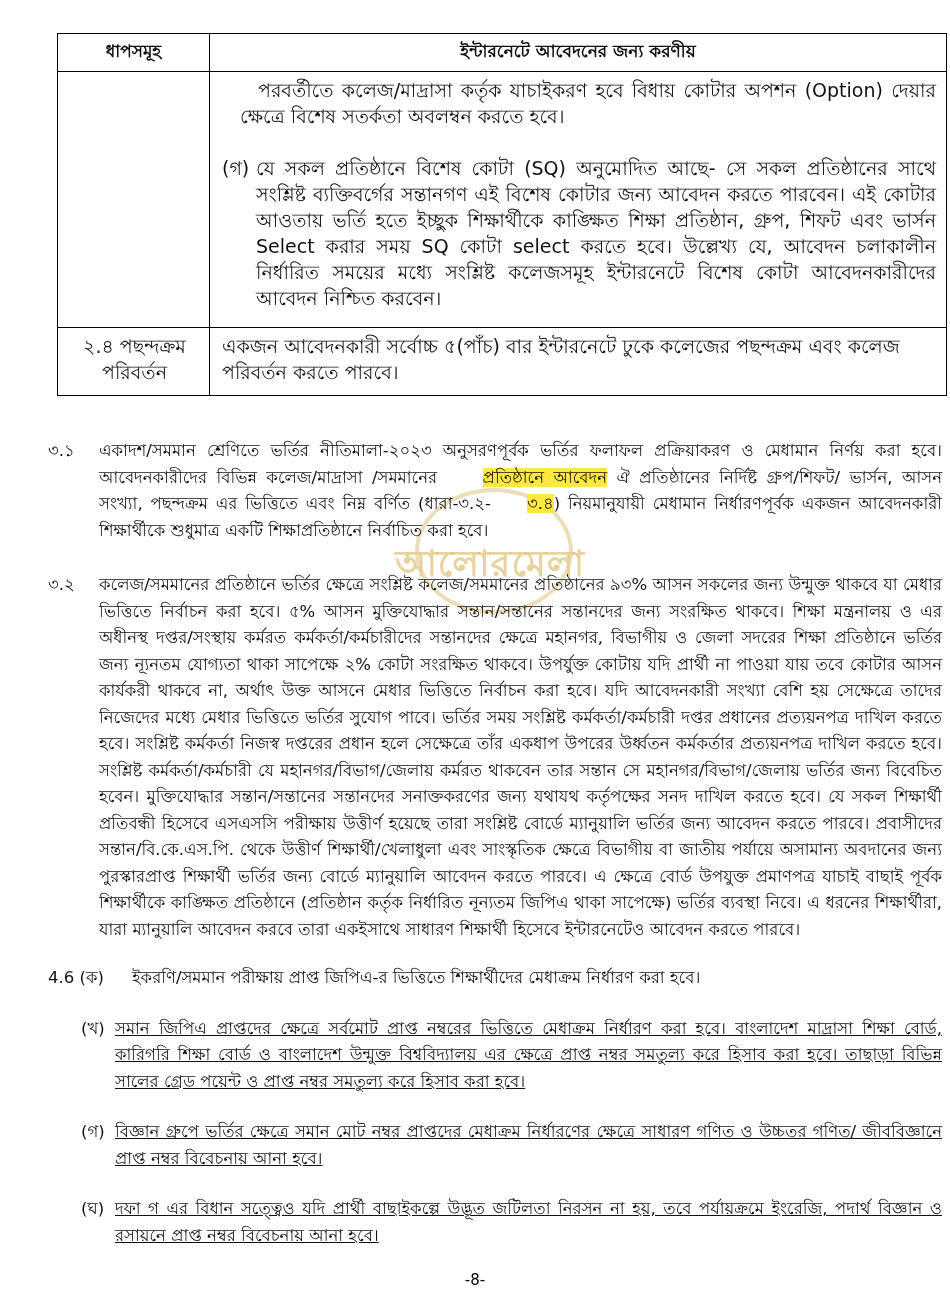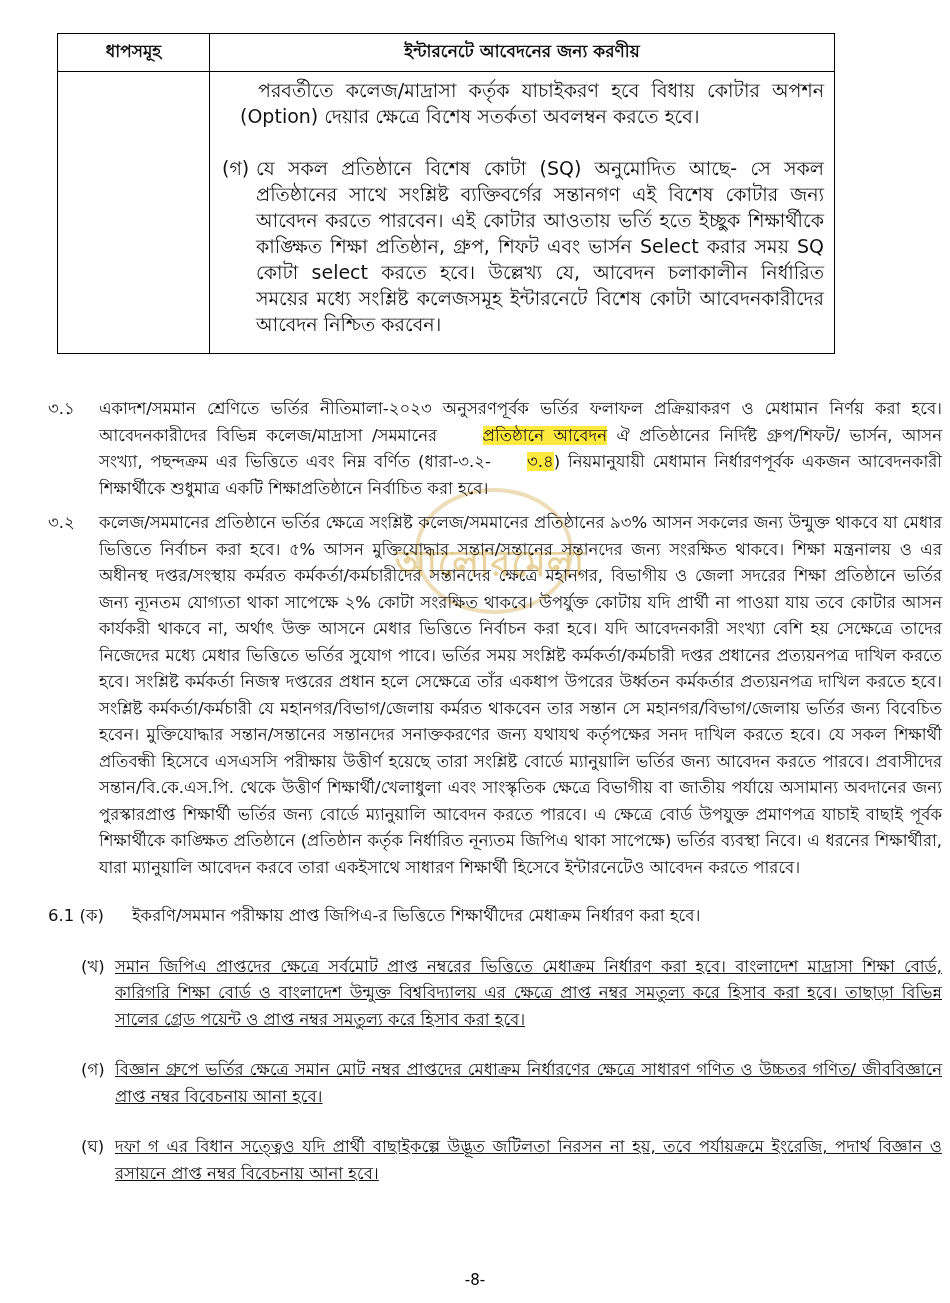--- a/index.html
+++ b/index.html
@@ -22,21 +22,21 @@
     position:absolute;left:0;top:58px;width:200px;text-align:center;
     font-size:36px;font-weight:bold;
     color:rgba(219,186,104,0.65);
     text-shadow:0 0 1px rgba(255,255,255,0.8);
     letter-spacing:1px;
   }
   .content{position:relative;z-index:1;}
   
   table.steps{
     border-collapse:collapse;
-    width:778px;
+    width:890px;
     margin:33px 0 0 57px;
     table-layout:fixed;
   }
   table.steps,table.steps th,table.steps td{border:1.6px solid #000;}
   table.steps th{
     font-size:17px;font-weight:bold;text-align:center;
     padding:4px 4px 5px 4px;
   }
   col.c1{width:152px;}
   table.steps td{
@@ -57,21 +57,21 @@
   }
   .sec-heading .sec-title{text-decoration:underline;text-underline-offset:4px;}
   .block{
     display:flex;
     margin:0 8px 0 48px;
     font-size:16.5px;line-height:26.5px;gap:18px;
   }
   .block .num{flex:0 0 33px;}
   .block .body{flex:1;text-align:justify;}
   .b31{margin-top:42px;}
-  .b32{margin-top:8px;}
+  .b32{margin-top:28px;}
   .b33{margin-top:22px;}
   .sub-items{margin:0 8px 0 81px;}
   .sub-item{
     display:flex;
     margin-top:24px;
     font-size:16.5px;line-height:26.5px;
   }
   .sub-item .lbl{flex:0 0 34px;}
   .sub-item .txt{flex:1;text-align:justify;text-decoration:underline;}
   .hl{background:#ffe93e;margin-left:36px;}
@@ -106,38 +106,42 @@
       <tr>
         <td class="step-cell"></td>
         <td>
           <p class="cell-para1">পরবর্তীতে কলেজ/মাদ্রাসা  কর্তৃক যাচাইকরণ হবে বিধায় কোটার অপশন (Option) দেয়ার ক্ষেত্রে বিশেষ সতর্কতা অবলম্বন করতে হবে।</p>
           <div class="cell-para2">
             <div class="lbl">(গ)</div>
             <div class="txt">যে সকল প্রতিষ্ঠানে বিশেষ কোটা (SQ) অনুমোদিত আছে- সে সকল প্রতিষ্ঠানের সাথে সংশ্লিষ্ট ব্যক্তিবর্গের সন্তানগণ এই বিশেষ কোটার জন্য আবেদন করতে পারবেন। এই কোটার আওতায় ভর্তি হতে ইচ্ছুক শিক্ষার্থীকে কাঙ্ক্ষিত শিক্ষা প্রতিষ্ঠান, গ্রুপ, শিফট এবং ভার্সন Select করার সময় SQ কোটা select করতে হবে। উল্লেখ্য যে, আবেদন চলাকালীন নির্ধারিত সময়ের মধ্যে সংশ্লিষ্ট কলেজসমূহ ইন্টারনেটে বিশেষ কোটা আবেদনকারীদের আবেদন নিশ্চিত করবেন।</div>
           </div>
         </td>
       </tr>
+      <tr>
+        <td class="step-cell">২.৪ পছন্দক্রম পরিবর্তন</td>
+        <td class="row2-cell">একজন আবেদনকারী সর্বোচ্চ ৫(পাঁচ) বার ইন্টারনেটে ঢুকে কলেজের পছন্দক্রম এবং কলেজ পরিবর্তন করতে পারবে।</td>
+      </tr>
     </tbody>
       </table>
 
 
     <div class="block b31">
       <div class="num">৩.১</div>
       <div class="body">
         <span>একাদশ/সমমান শ্রেণিতে ভর্তির নীতিমালা-২০২৩ অনুসরণপূর্বক ভর্তির ফলাফল প্রক্রিয়াকরণ ও মেধামান নির্ণয় করা হবে। আবেদনকারীদের বিভিন্ন কলেজ/মাদ্রাসা /সমমানের </span><span class="hl">প্রতিষ্ঠানে আবেদন</span><span> ঐ প্রতিষ্ঠানের নির্দিষ্ট গ্রুপ/শিফট/ ভার্সন, আসন সংখ্যা, পছন্দক্রম এর ভিত্তিতে এবং নিম্ন বর্ণিত (ধারা-৩.২-</span><span class="hl">৩.৪</span><span>) নিয়মানুযায়ী মেধামান নির্ধারণপূর্বক একজন আবেদনকারী শিক্ষার্থীকে শুধুমাত্র একটি শিক্ষাপ্রতিষ্ঠানে নির্বাচিত করা হবে।</span>
       </div>
     </div>
 
     <div class="block b32">
       <div class="num">৩.২</div>
       <div class="body">কলেজ/সমমানের প্রতিষ্ঠানে ভর্তির ক্ষেত্রে সংশ্লিষ্ট কলেজ/সমমানের প্রতিষ্ঠানের ৯৩% আসন সকলের জন্য উন্মুক্ত থাকবে যা মেধার ভিত্তিতে নির্বাচন করা হবে। ৫% আসন মুক্তিযোদ্ধার সন্তান/সন্তানের সন্তানদের জন্য সংরক্ষিত থাকবে। শিক্ষা মন্ত্রনালয় ও এর অধীনস্থ দপ্তর/সংস্থায় কর্মরত কর্মকর্তা/কর্মচারীদের সন্তানদের ক্ষেত্রে মহানগর, বিভাগীয় ও জেলা সদরের শিক্ষা প্রতিষ্ঠানে ভর্তির জন্য ন্যূনতম যোগ্যতা থাকা সাপেক্ষে ২% কোটা সংরক্ষিত থাকবে। উপর্যুক্ত কোটায় যদি প্রার্থী না পাওয়া যায় তবে কোটার আসন কার্যকরী থাকবে না, অর্থাৎ উক্ত আসনে মেধার ভিত্তিতে নির্বাচন করা হবে। যদি আবেদনকারী সংখ্যা বেশি হয় সেক্ষেত্রে তাদের নিজেদের মধ্যে মেধার ভিত্তিতে ভর্তির সুযোগ পাবে। ভর্তির সময় সংশ্লিষ্ট কর্মকর্তা/কর্মচারী দপ্তর প্রধানের প্রত্যয়নপত্র দাখিল করতে হবে। সংশ্লিষ্ট কর্মকর্তা নিজস্ব দপ্তরের প্রধান হলে সেক্ষেত্রে তাঁর একধাপ উপরের উর্ধ্বতন কর্মকর্তার প্রত্যয়নপত্র দাখিল করতে হবে। সংশ্লিষ্ট কর্মকর্তা/কর্মচারী যে মহানগর/বিভাগ/জেলায় কর্মরত থাকবেন তার সন্তান সে মহানগর/বিভাগ/জেলায় ভর্তির জন্য বিবেচিত হবেন। মুক্তিযোদ্ধার সন্তান/সন্তানের সন্তানদের সনাক্তকরণের জন্য যথাযথ কর্তৃপক্ষের সনদ দাখিল করতে হবে। যে সকল শিক্ষার্থী প্রতিবন্ধী হিসেবে এসএসসি পরীক্ষায় উত্তীর্ণ হয়েছে তারা সংশ্লিষ্ট বোর্ডে ম্যানুয়ালি ভর্তির জন্য আবেদন করতে পারবে। প্রবাসীদের সন্তান/বি.কে.এস.পি. থেকে উত্তীর্ণ শিক্ষার্থী/খেলাধুলা এবং সাংস্কৃতিক ক্ষেত্রে বিভাগীয় বা জাতীয় পর্যায়ে অসামান্য অবদানের জন্য পুরস্কারপ্রাপ্ত শিক্ষার্থী ভর্তির জন্য বোর্ডে ম্যানুয়ালি আবেদন করতে পারবে। এ ক্ষেত্রে বোর্ড উপযুক্ত প্রমাণপত্র যাচাই বাছাই পূর্বক শিক্ষার্থীকে কাঙ্ক্ষিত প্রতিষ্ঠানে (প্রতিষ্ঠান কর্তৃক নির্ধারিত নূন্যতম জিপিএ থাকা সাপেক্ষে) ভর্তির ব্যবস্থা নিবে। এ ধরনের শিক্ষার্থীরা, যারা ম্যানুয়ালি আবেদন করবে তারা একইসাথে সাধারণ শিক্ষার্থী হিসেবে ইন্টারনেটেও আবেদন করতে পারবে।</div>
     </div>
 
     <div class="block b33">
-      <div class="num" style="flex:0 0 66px;">6.1 (ক)</div>
+      <div class="num" style="flex:0 0 66px;">4.6 (ক)</div>
       <div class="body">ইকরণি/সমমান পরীক্ষায় প্রাপ্ত জিপিএ-র ভিত্তিতে শিক্ষার্থীদের মেধাক্রম নির্ধারণ করা হবে।</div>
     </div>
 
     <div class="sub-items">
       <div class="sub-item">
         <div class="lbl">(খ)</div>
         <div class="txt">সমান জিপিএ প্রাপ্তদের ক্ষেত্রে সর্বমোট প্রাপ্ত নম্বরের ভিত্তিতে মেধাক্রম নির্ধারণ করা হবে। বাংলাদেশ মাদ্রাসা শিক্ষা বোর্ড, কারিগরি শিক্ষা বোর্ড ও বাংলাদেশ উন্মুক্ত বিশ্ববিদ্যালয় এর ক্ষেত্রে প্রাপ্ত নম্বর সমতুল্য করে হিসাব করা হবে। তাছাড়া বিভিন্ন সালের গ্রেড পয়েন্ট ও প্রাপ্ত নম্বর সমতুল্য করে হিসাব করা হবে।</div>
       </div>
       <div class="sub-item">
         <div class="lbl">(গ)</div>

